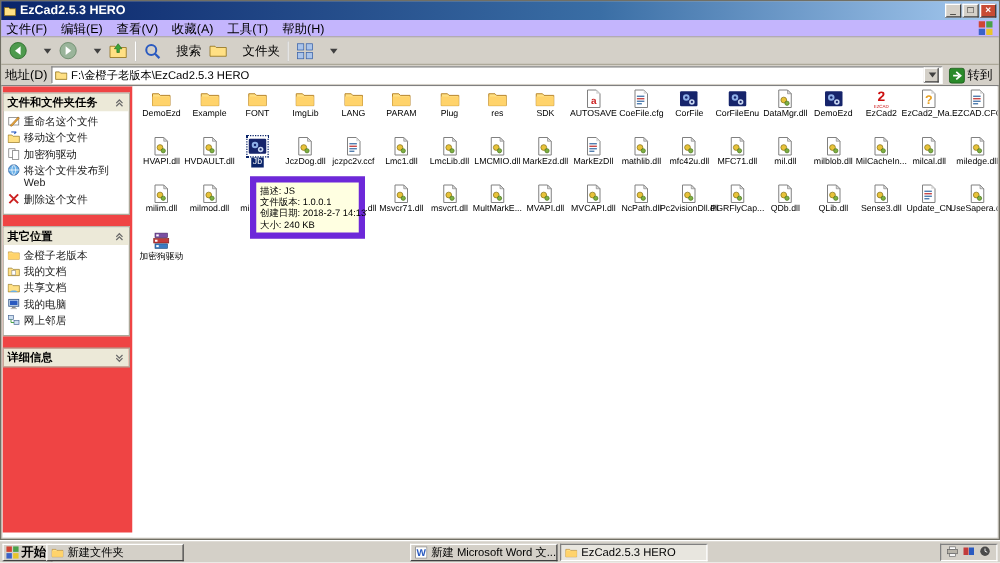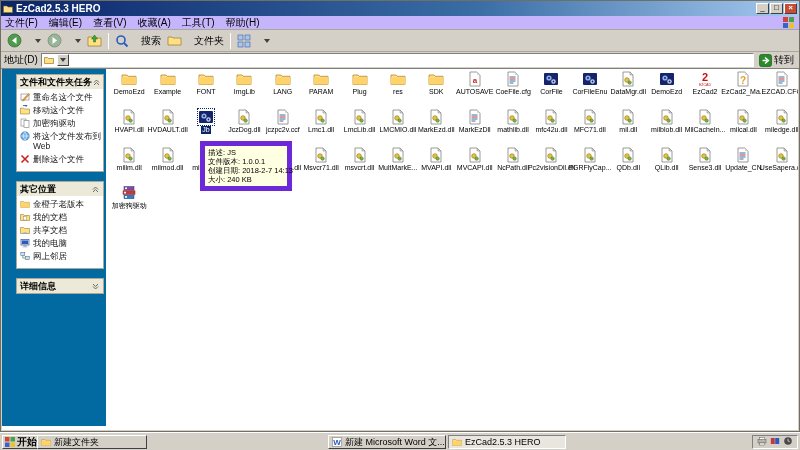--- a/index.html
+++ b/index.html
@@ -24,21 +24,21 @@
 
   #addressbar { height:17px; display:flex; align-items:center; padding:0 3px; gap:3px; background:#d4d0c8; border-bottom:1px solid #808080; }
   #addressbar .lbl { font-size:10px; white-space:nowrap; }
   #address-input { flex:1; height:14px; background:#fff; border:1px solid; border-color:#808080 #fff #fff #808080; display:flex; align-items:center; padding:0 2px; gap:3px; }
   #address-input .val { font-size:9px; flex:1; white-space:nowrap; overflow:hidden; }
   #address-drop { width:12px; height:12px; background:#d4d0c8; border:1px solid; border-color:#fff #404040 #404040 #fff; display:flex; align-items:center; justify-content:center; }
   #go-btn { display:flex; align-items:center; gap:2px; font-size:10px; padding:0 2px; white-space:nowrap; }
 
   
   #content { position:absolute; left:1px; right:1px; top:68px; bottom:1px; background:#fff; overflow:hidden; }
-  #sidebar { position:absolute; left:0; top:0; width:104px; bottom:4px; background:#0369a1; padding:5px 2px 0 14px; }
+  #sidebar { position:absolute; left:0; top:0; width:104px; bottom:4px; background:#ef4444; padding:5px 2px 0 0; }
   .panel { border:1px solid #aca899; margin-bottom:9px; background:#fff; }
   .panel-header { height:14px; background:#ece9d8; display:flex; align-items:center; padding:0 3px; }
   .panel-header .pt { font-weight:bold; font-size:9px; flex:1; white-space:nowrap; }
   .panel-body { padding:3px 2px 4px 3px; }
   .task-item { display:flex; align-items:flex-start; gap:3px; margin-bottom:3px; }
   .task-item .tl { font-size:8.5px; line-height:10px; color:#1a1a1a; }
   .sicon { flex:none; width:10px; height:10px; display:inline-block; }
 
   #files { position:absolute; left:104px; right:0; top:0; bottom:0; background:#fff; }
   .icon-row { position:absolute; left:4px; display:flex; }
@@ -150,20 +150,21 @@
     </div>
 
     <div id="addressbar">
       <span class="lbl">地址(D)</span>
       <span id="address-input">
         <span class="sicon">
             <svg viewBox="0 0 10 10">
               <path d="M0.5 2.5 L3.5 2.5 L4.5 3.5 L9.5 3.5 L9.5 8.5 L0.5 8.5 Z" fill="#ffe084" stroke="#8a6a10" stroke-width="0.6"></path>
             </svg>
           </span>
+        <span class="val">F:\金橙子老版本\EzCad2.5.3 HERO</span>
         <span id="address-drop">
             <span class="caret"></span>
           </span>
       </span>
       <span id="go-btn">
         <span class="sicon" style="width:13px;height:13px">
             <svg viewBox="0 0 13 13">
               <rect x="0.5" y="0.5" width="12" height="12" rx="2" fill="#2a8a2a" stroke="#1a5a1a" stroke-width="0.7"></rect>
               <path d="M3.5 6.5 H8 M6 3.5 L9.5 6.5 L6 9.5" stroke="#fff" stroke-width="1.4" fill="none"></path>
             </svg>

